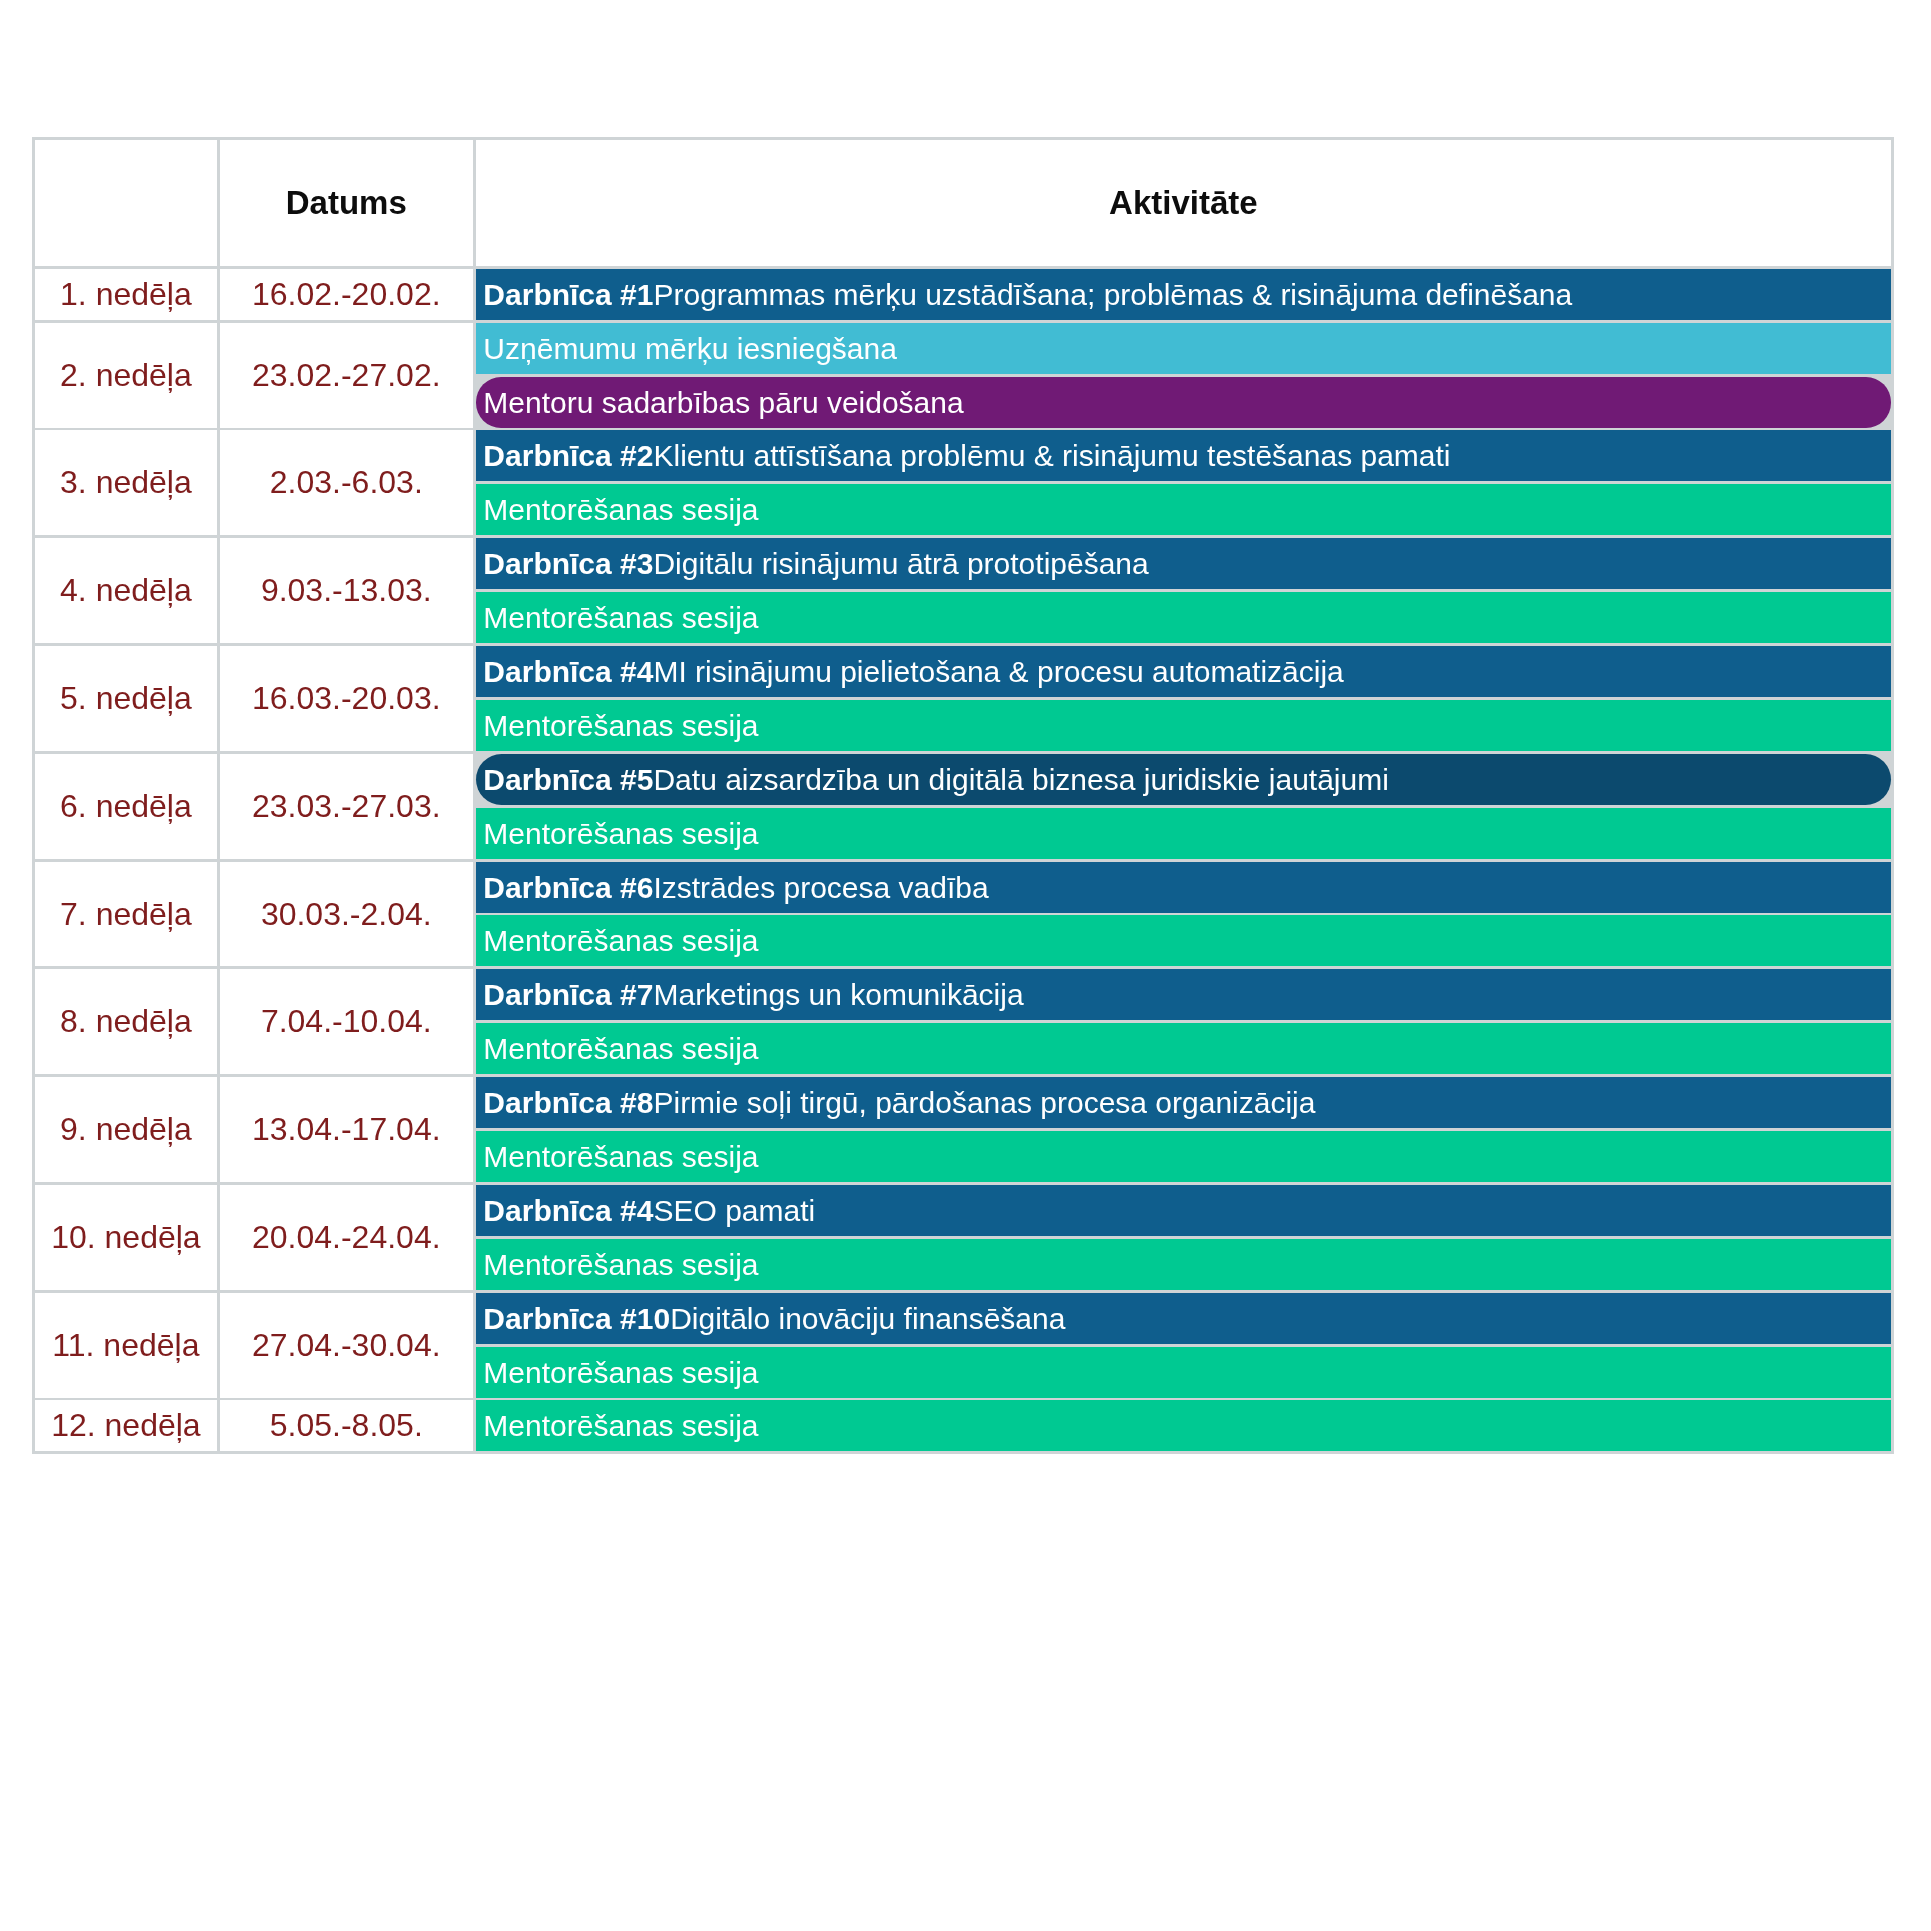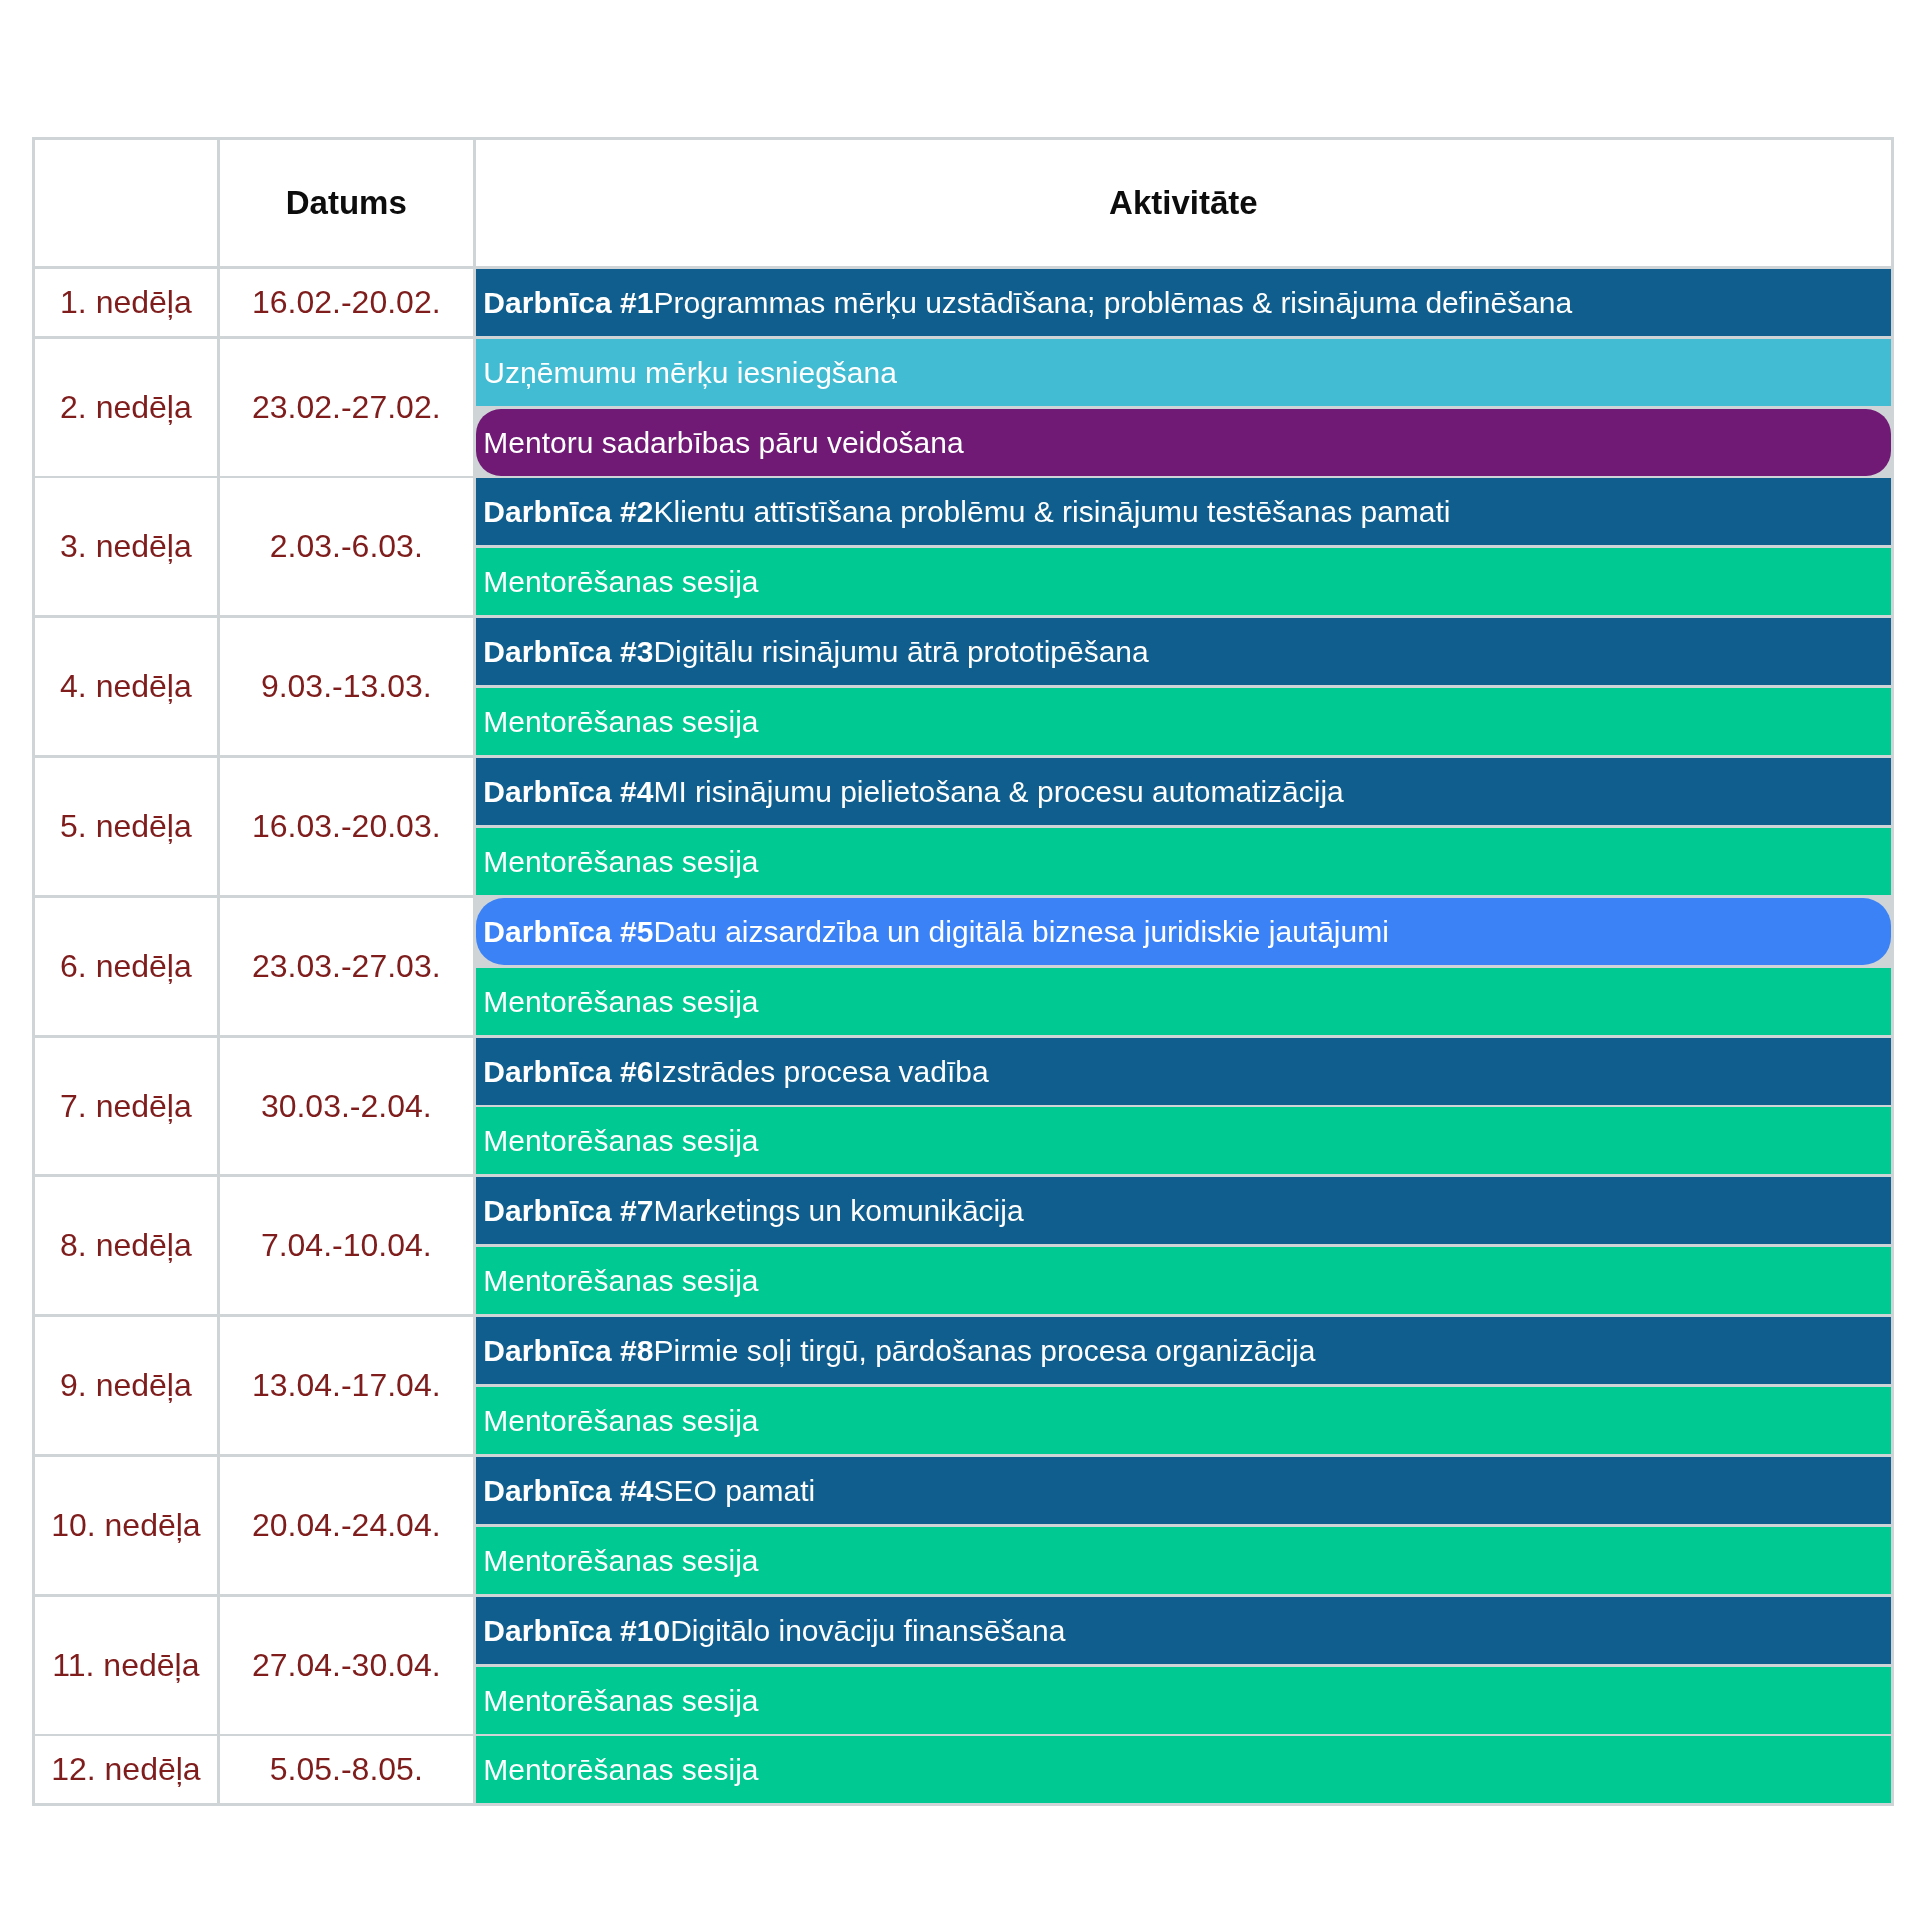--- a/index.html
+++ b/index.html
@@ -47,21 +47,21 @@
     color: #0d0d0d;
     font-size: 33px;
   }
   .actcell {
     display: flex;
     flex-direction: column;
     gap: 2.9px;
     background: transparent;
   }
   .bar {
-    height: 67px;
+    height: 51px;
     display: flex;
     align-items: center;
     box-sizing: border-box;
     padding: 0 11.6px 0 7.7px;
     color: #ffffff;
     font-size: 30px;
     line-height: 1.1;
     white-space: nowrap;
     overflow: hidden;
   }
@@ -146,21 +146,21 @@
             <span class="bar-bold"></span>
             <span>Mentorēšanas sesija</span>
           </div>
         </div>
   </div>
 
   <div class="row week-row">
     <div class="cell">6. nedēļa</div>
     <div class="cell">23.03.-27.03.</div>
     <div class="actcell">
-          <div class="bar" style="background: #3b82f6; border-radius: 28px;">
+          <div class="bar" style="background: #0c4a6e; border-radius: 28px;">
             <span class="bar-bold">Darbnīca #5</span>
             <span> Datu aizsardzība un digitālā biznesa juridiskie jautājumi</span>
           </div>
           <div class="bar" style="background: rgb(0, 201, 146);">
             <span class="bar-bold"></span>
             <span>Mentorēšanas sesija</span>
           </div>
         </div>
   </div>
 

